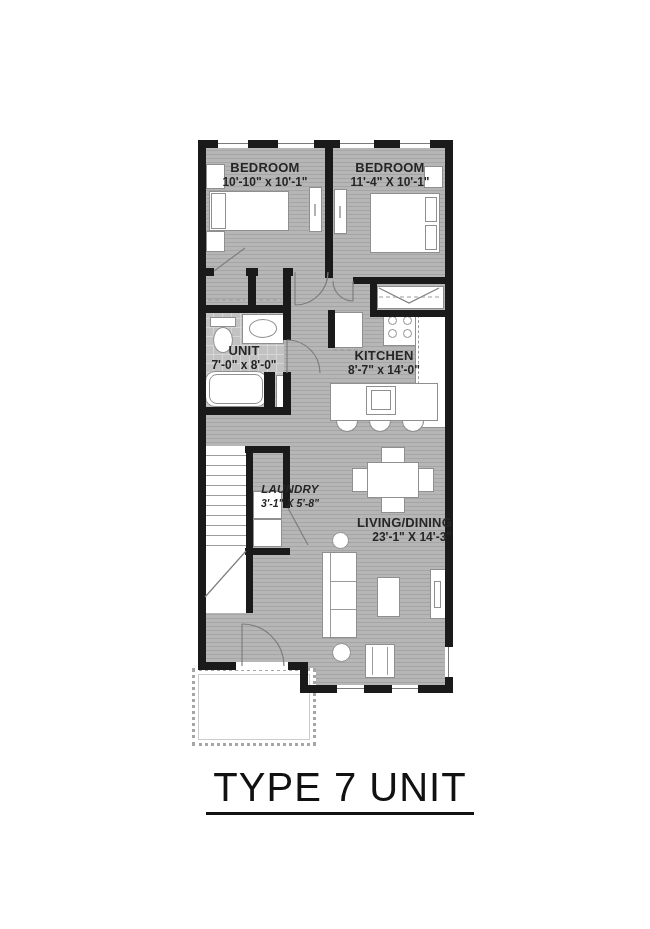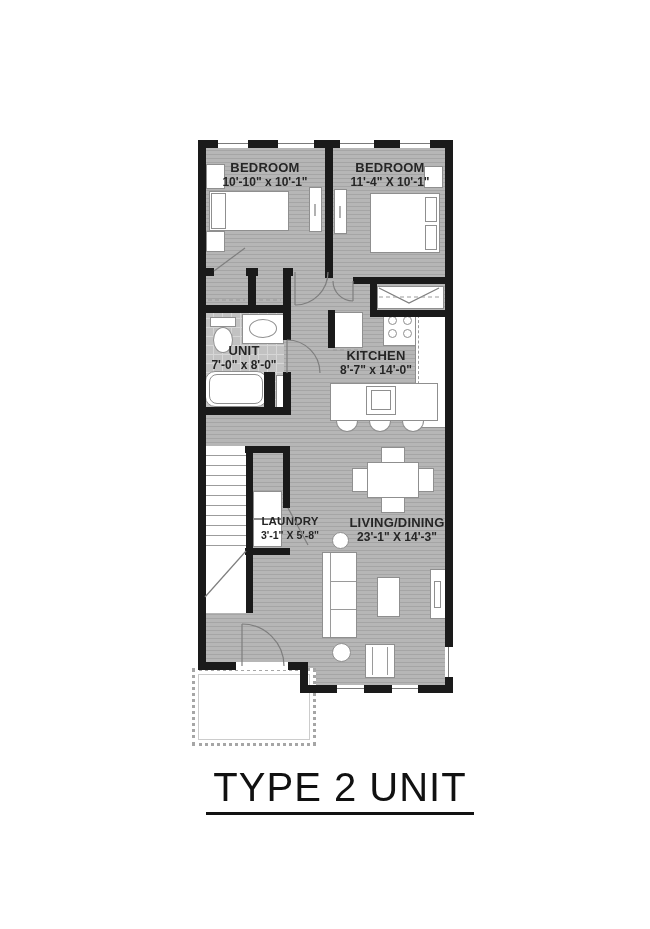--- a/index.html
+++ b/index.html
@@ -150,29 +150,29 @@
     <span class="dm">10'-10" x 10'-1"</span>
   </div>
   <div class="label" style="left:338px;top:160px;width:104px;">
     <span class="nm">BEDROOM</span>
     <span class="dm">11'-4" X 10'-1"</span>
   </div>
   <div class="label" style="left:203px;top:343px;width:82px;">
     <span class="nm">UNIT</span>
     <span class="dm">7'-0" x 8'-0"</span>
   </div>
-  <div class="label" style="left:327px;top:348px;width:98px;">
+  <div class="label" style="left:335px;top:348px;width:98px;">
     <span class="nm">KITCHEN</span>
     <span class="dm">8'-7" x 14'-0"</span>
   </div>
-  <div class="label label-sm" style="left:247px;top:515px;width:86px;">
+  <div class="label label-sm" style="left:247px;top:483px;width:86px;font-style:italic;">
     <span class="nm">LAUNDRY</span>
     <span class="dm">3'-1" X 5'-8"</span>
   </div>
-  <div class="label" style="left:342px;top:515px;width:110px;">
+  <div class="label" style="left:342px;top:515px;width:110px;text-align:right;">
     <span class="nm">LIVING/DINING</span>
     <span class="dm">23'-1" X 14'-3"</span>
   </div>
 
   <svg class="overlay" width="650" height="929" viewBox="0 0 650 929">
     <g stroke="#7e7e7e" stroke-width="1.2" fill="none">
       <path d="M295,272 L295,305"></path>
       <path d="M328,272 A33,33 0 0 1 295,305"></path>
       <path d="M353,281 L353,301"></path>
       <path d="M333,281 A20,20 0 0 0 353,301"></path>
@@ -189,16 +189,16 @@
     </g>
     <g stroke="#9a9a9a" stroke-width="1" fill="none" stroke-dasharray="4,3">
       <path d="M208,300 L245,300"></path>
       <path d="M259,300 L281,300"></path>
       <path d="M379,297 L441,297"></path>
       <path d="M333,350 L363,350"></path>
     </g>
   </svg>
 
   <div id="title">
-    <span class="row row2"><span class="t-line">TYPE 2 UNIT</span></span>
+    <span class="row row2"><span class="t-line">TYPE 7 UNIT</span></span>
   </div>
 
 </div>
 
 </body></html>

